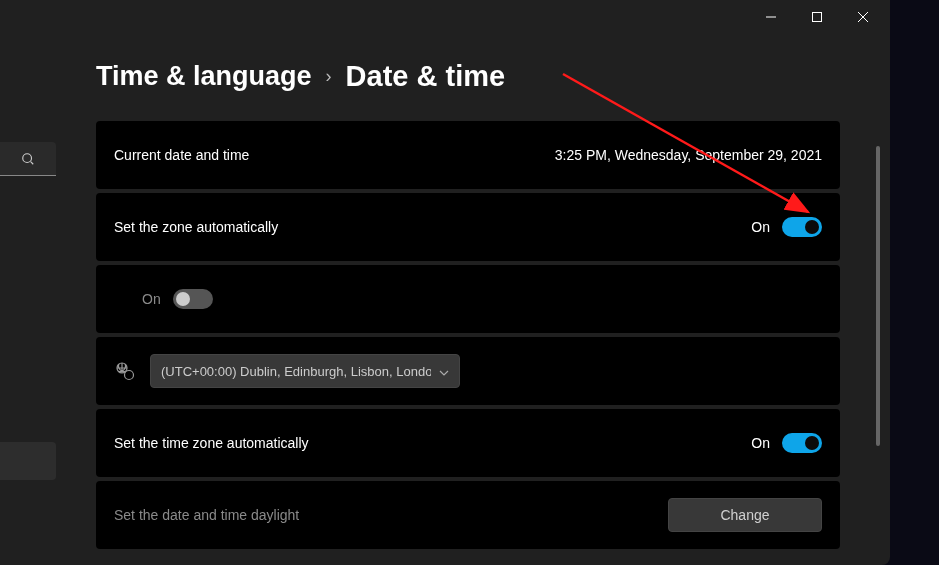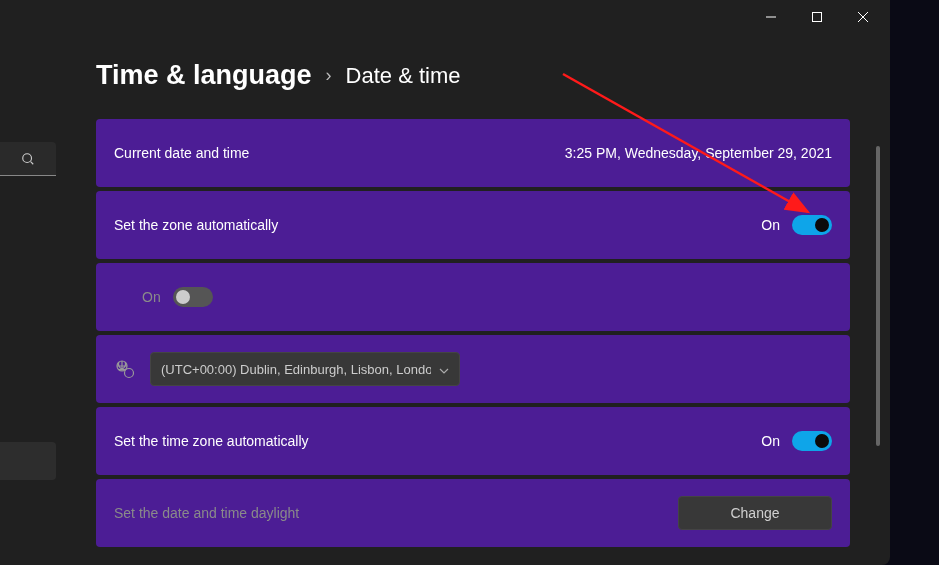--- a/index.html
+++ b/index.html
@@ -68,52 +68,52 @@
       position: absolute;
       top: 408px;
       left: 0;
       width: 56px;
       height: 38px;
       background: #2d2d2d;
       border-radius: 0 4px 4px 0;
     }
     .main {
       flex: 1;
-      padding: 26px 36px 20px 40px;
+      padding: 26px 46px 20px 40px;
       overflow-y: auto;
       position: relative;
     }
     .breadcrumb {
       display: flex;
       align-items: center;
       gap: 14px;
       margin-bottom: 28px;
     }
     .breadcrumb-parent {
       font-size: 27px;
       font-weight: 600;
       color: #fff;
     }
     .breadcrumb-chevron {
       color: #bbb;
       font-size: 18px;
     }
     .breadcrumb-current {
-      font-size: 22px;
-      font-weight: 400;
+      font-size: 29px;
+      font-weight: 700;
       color: #fff;
     }
     .settings-list {
       display: flex;
       flex-direction: column;
       gap: 4px;
       padding-right: 4px;
     }
     .settings-row {
-      background: #4c1d95;
+      background: #000000;
       border-radius: 4px;
       min-height: 68px;
       display: flex;
       align-items: center;
       padding: 0 18px;
       gap: 14px;
     }
     .row-icon {
       width: 22px;
       height: 22px;

